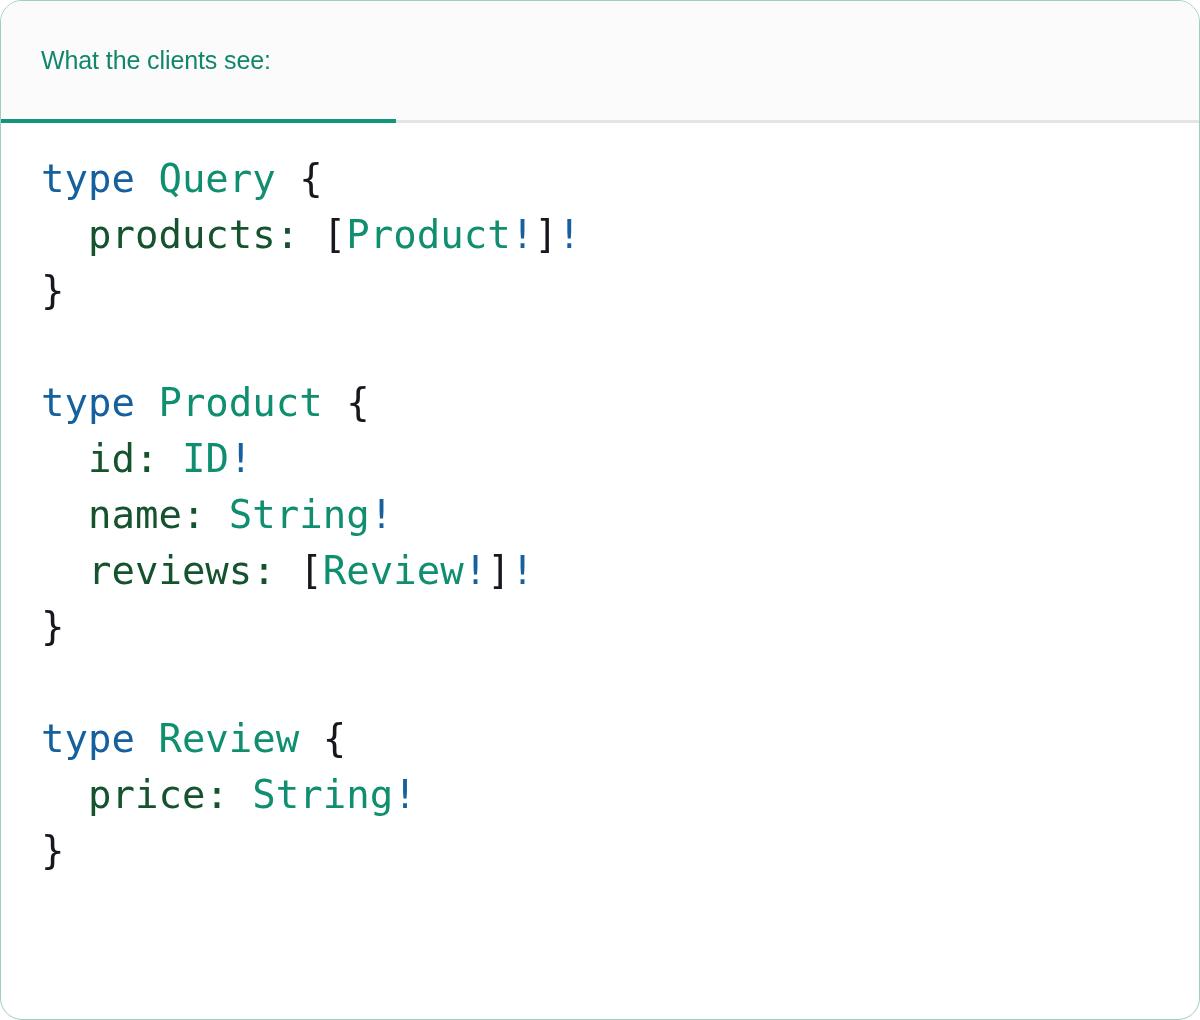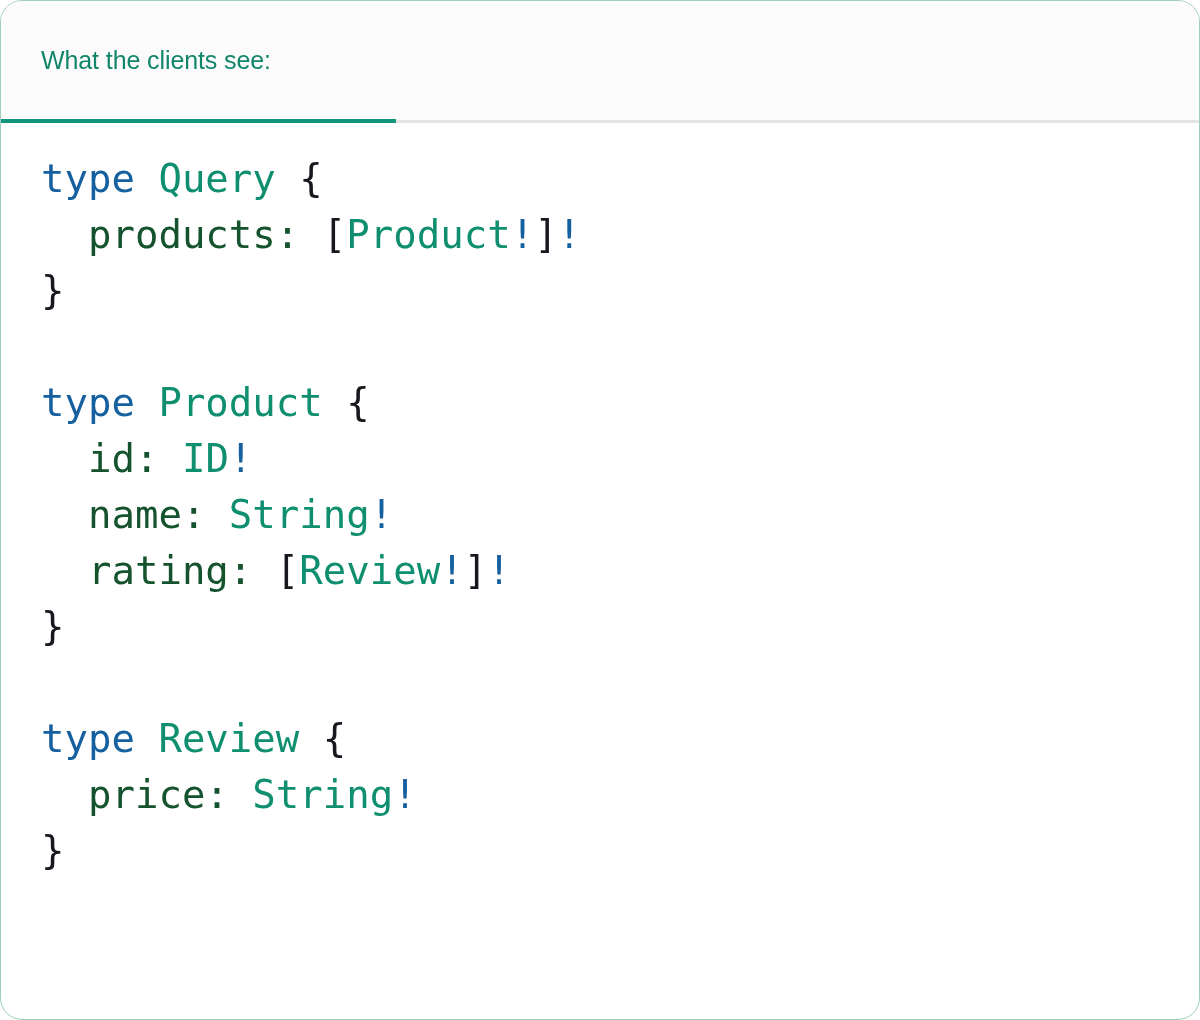--- a/index.html
+++ b/index.html
@@ -105,21 +105,21 @@
     </div>
   </div>
 
   <div class="code-area">
     <pre class="code"><code id="code-root"><span class="ln"><span class="kw">type</span><span class="punc"> </span><span class="tname">Query</span><span class="punc"> </span><span class="punc">{</span>
 </span><span class="ln"><span>  </span><span class="fld">products:</span><span class="punc"> </span><span class="punc">[</span><span class="tname">Product</span><span class="bang">!</span><span class="punc">]</span><span class="bang">!</span>
 </span><span class="ln"><span class="punc">}</span>
 </span><span class="ln blank"></span><span class="ln"><span class="kw">type</span><span class="punc"> </span><span class="tname">Product</span><span class="punc"> </span><span class="punc">{</span>
 </span><span class="ln"><span>  </span><span class="fld">id:</span><span class="punc"> </span><span class="tname">ID</span><span class="bang">!</span>
 </span><span class="ln"><span>  </span><span class="fld">name:</span><span class="punc"> </span><span class="tname">String</span><span class="bang">!</span>
-</span><span class="ln"><span>  </span><span class="fld">rating:</span><span class="punc"> </span><span class="punc">[</span><span class="tname">Review</span><span class="bang">!</span><span class="punc">]</span><span class="bang">!</span>
+</span><span class="ln"><span>  </span><span class="fld">reviews:</span><span class="punc"> </span><span class="punc">[</span><span class="tname">Review</span><span class="bang">!</span><span class="punc">]</span><span class="bang">!</span>
 </span><span class="ln"><span class="punc">}</span>
 </span><span class="ln blank"></span><span class="ln"><span class="kw">type</span><span class="punc"> </span><span class="tname">Review</span><span class="punc"> </span><span class="punc">{</span>
 </span><span class="ln"><span>  </span><span class="fld">price:</span><span class="punc"> </span><span class="tname">String</span><span class="bang">!</span>
 </span><span class="ln"><span class="punc">}</span>
 </span></code></pre>
   </div>
 
 </div>
 
 </body></html>

